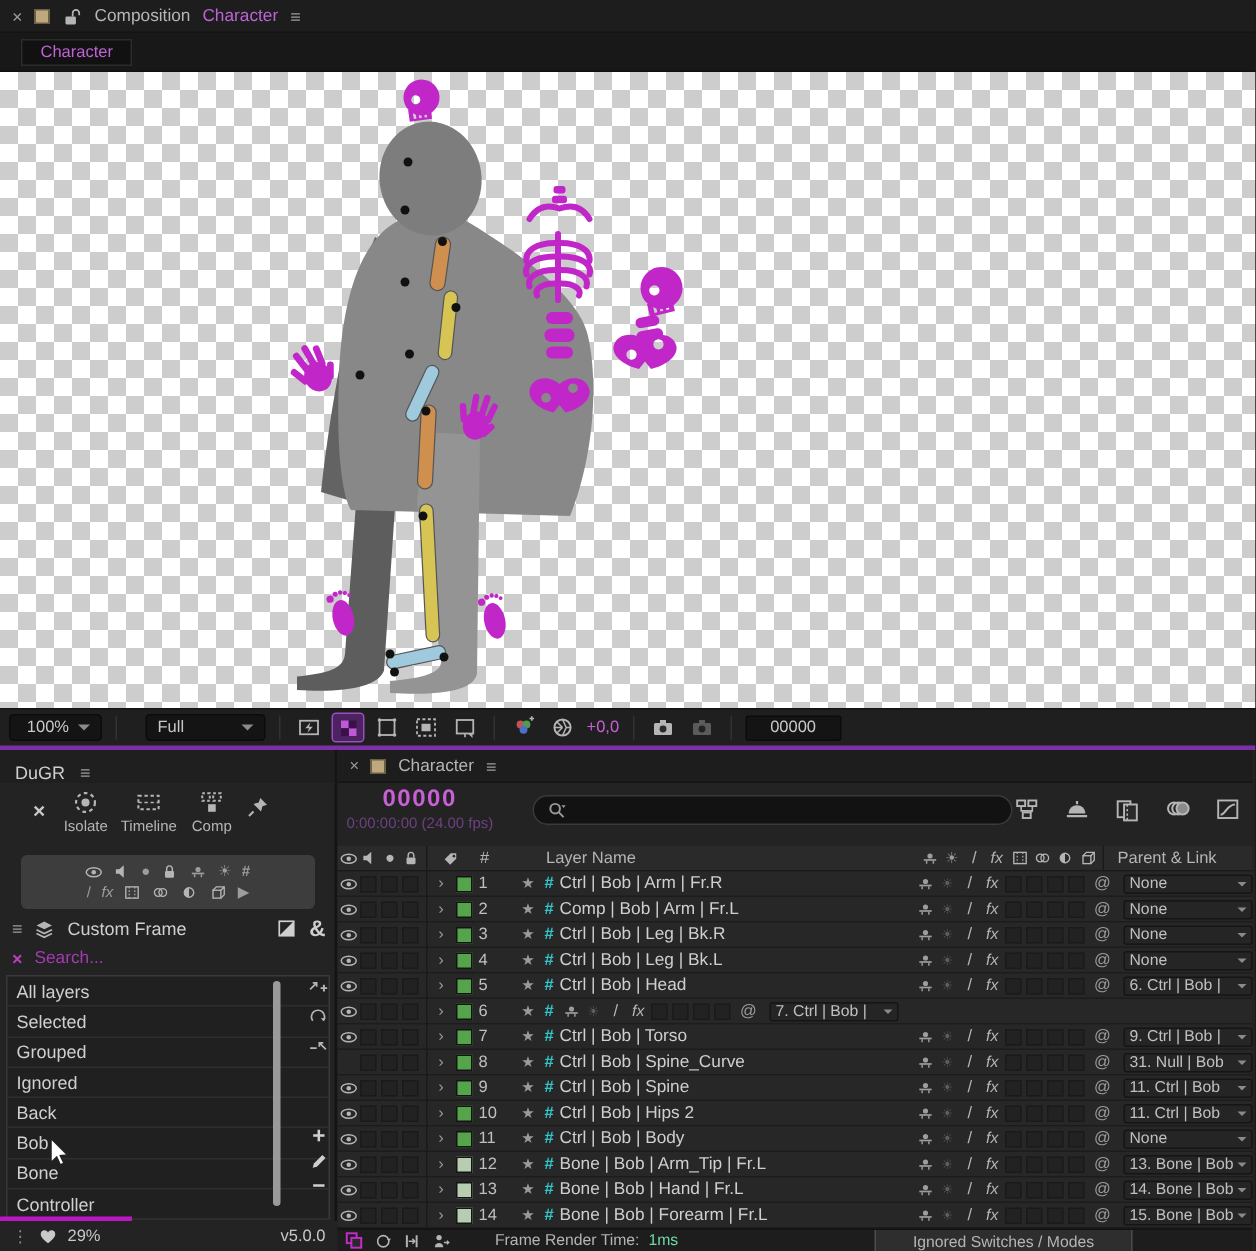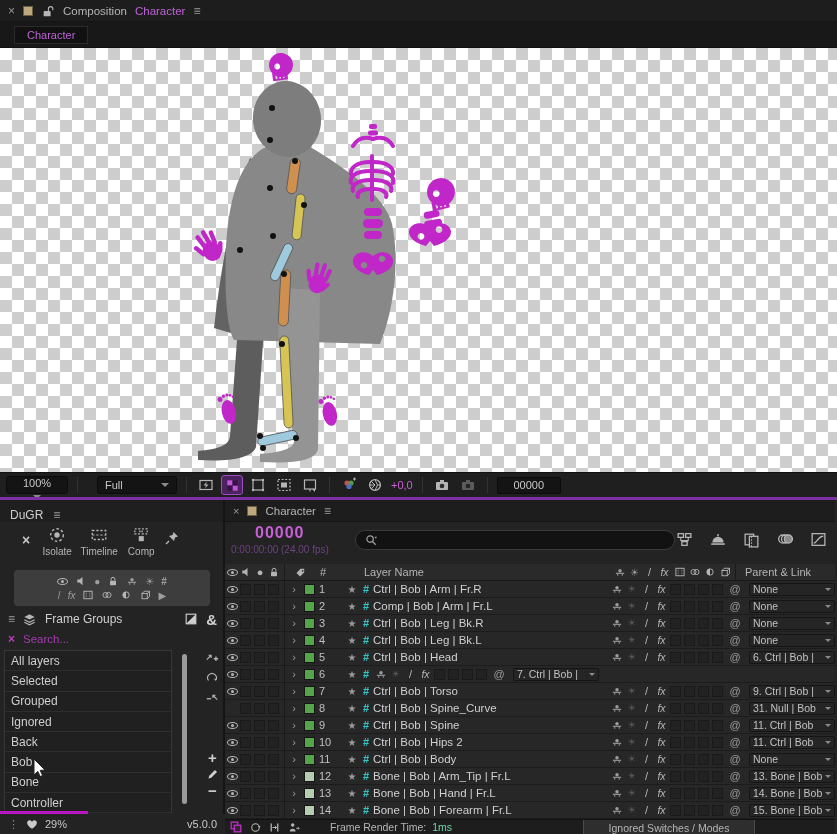--- a/index.html
+++ b/index.html
@@ -23,21 +23,21 @@
   
   .viewport{position:absolute;left:0;top:48px;width:837px;height:424px;
     background:conic-gradient(#cdcdcd 0 25%, #ffffff 0 50%, #cdcdcd 0 75%, #ffffff 0);
     background-size:24px 24px;}
   .viewport svg{position:absolute;left:0;top:0;}
 
   
   .vtoolbar{position:absolute;left:0;top:472px;width:837px;height:25px;background:#1f1f1f;display:flex;align-items:center;gap:6px;padding:0 6px;border-top:1px solid #121212;}
   .dd{background:#141414;border:1px solid #0b0b0b;border-radius:3px;height:18px;display:flex;align-items:center;gap:6px;padding:0 7px;color:#c8c8c8;}
   .dd .tri{width:0;height:0;border-left:4px solid transparent;border-right:4px solid transparent;border-top:4px solid #8a8a8a;}
-  .zoomdd{width:62px;justify-content:flex-start;flex-direction:column;}
+  .zoomdd{width:62px;justify-content:flex-end;}
   .resdd{width:80px;justify-content:space-between;margin-left:10px;}
   .vsep{width:1px;height:16px;background:#333;margin:0 3px;}
   .tbtn{width:20px;height:18px;display:flex;align-items:center;justify-content:center;border-radius:2px;}
   .tbtn.active{background:#4d2260;outline:1px solid #9b4ec0;}
   .expo{color:var(--timecode);font-size:11px;}
   .framebox{background:#141414;border:1px solid #0b0b0b;border-radius:2px;width:64px;height:17px;color:#c8c8c8;text-align:center;font-size:11px;}
   .hdiv{position:absolute;left:0;top:497px;width:837px;height:3px;background:var(--divider);}
 
   
   .lower{position:absolute;left:0;top:500px;width:837px;height:334px;display:flex;}
@@ -52,21 +52,21 @@
   .dpin{margin:6px 0 0 2px;}
   .switchbox{position:absolute;left:14px;top:70px;width:196px;height:36px;background:#3d3d3d;border-radius:4px;display:flex;flex-direction:column;align-items:center;justify-content:center;gap:2px;}
   .swrow{display:flex;gap:7px;align-items:center;}
   .swrow .g{color:#9d9d9d;font-size:10px;}
   .grp-header{position:absolute;left:0;top:108px;width:225px;height:22px;display:flex;align-items:center;gap:8px;padding:0 8px;font-size:12px;color:#cfcfcf;}
   .grp-header .title{flex:1;}
   .amp{font-size:15px;font-weight:bold;color:#cfcfcf;}
   .searchrow{position:absolute;left:0;top:130px;width:225px;height:18px;display:flex;align-items:center;gap:8px;padding-left:8px;}
   .sx{color:#b83fc0;font-weight:bold;font-size:12px;}
   .stext{color:#a43bb0;font-size:11.5px;}
-  .grouplist{position:absolute;left:4px;top:150px;width:168px;height:163px;background:#202020;border:1px solid #383838;}
+  .grouplist{position:absolute;left:4px;top:150px;width:216px;height:163px;background:#202020;border:1px solid #383838;}
   .gitem{height:20.3px;display:flex;align-items:center;padding-left:6px;border-bottom:1px solid #2e2e2e;color:#cfcfcf;font-size:12px;}
   .gthumb{position:absolute;right:1px;top:2px;width:5px;height:150px;background:#9a9a9a;border-radius:3px;}
   .sideicons-top{position:absolute;right:4px;top:150px;display:flex;flex-direction:column;gap:6px;align-items:center;color:#b5b5b5;}
   .sideicons-bot{position:absolute;right:4px;top:252px;display:flex;flex-direction:column;gap:4px;align-items:center;color:#cfcfcf;}
   .big{font-size:15px;font-weight:bold;line-height:12px;}
   .progressline{position:absolute;left:0;top:311px;width:88px;height:3px;background:#bb16c4;}
   .dugr-footer{position:absolute;left:0;top:314px;width:225px;height:20px;display:flex;align-items:center;gap:6px;padding:0 8px;background:#232323;font-size:11px;}
   .kebab{color:#8a8a8a;font-size:11px;}
   .ver{margin-left:auto;color:#c8c8c8;}
   .cursor{position:absolute;left:30px;top:258px;z-index:5;}
@@ -565,21 +565,21 @@
               <use href="#sy-cube"></use>
             </svg>
           <span class="g">▶</span>
         </div>
       </div>
       <div class="grp-header">
         <span class="menuglyph">≡</span>
         <svg class="ic" width="15" height="15" viewBox="0 0 16 16">
             <use href="#sy-layers"></use>
           </svg>
-        <span class="title">Frame Groups</span>
+        <span class="title">Custom Frame</span>
         <svg class="ic" width="14" height="14" viewBox="0 0 16 16">
             <use href="#sy-invert"></use>
           </svg>
         <span class="amp">&amp;</span>
       </div>
       <div class="searchrow">
         <span class="sx">×</span>
         <span class="stext">Search...</span>
       </div>
       <div class="grouplist">

